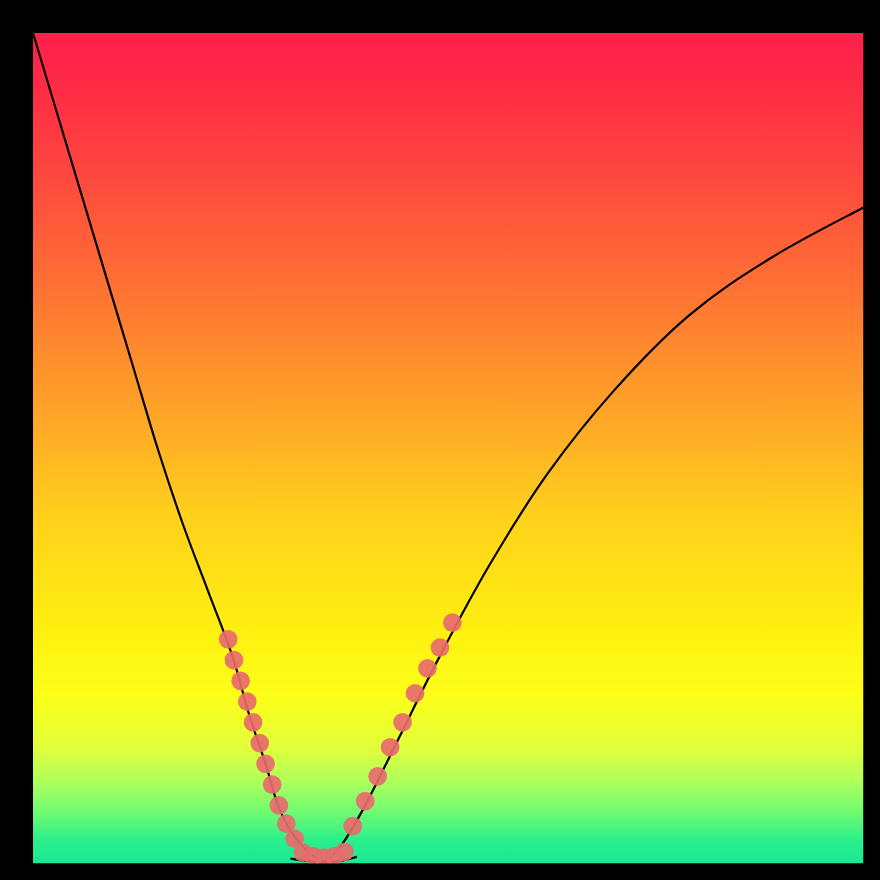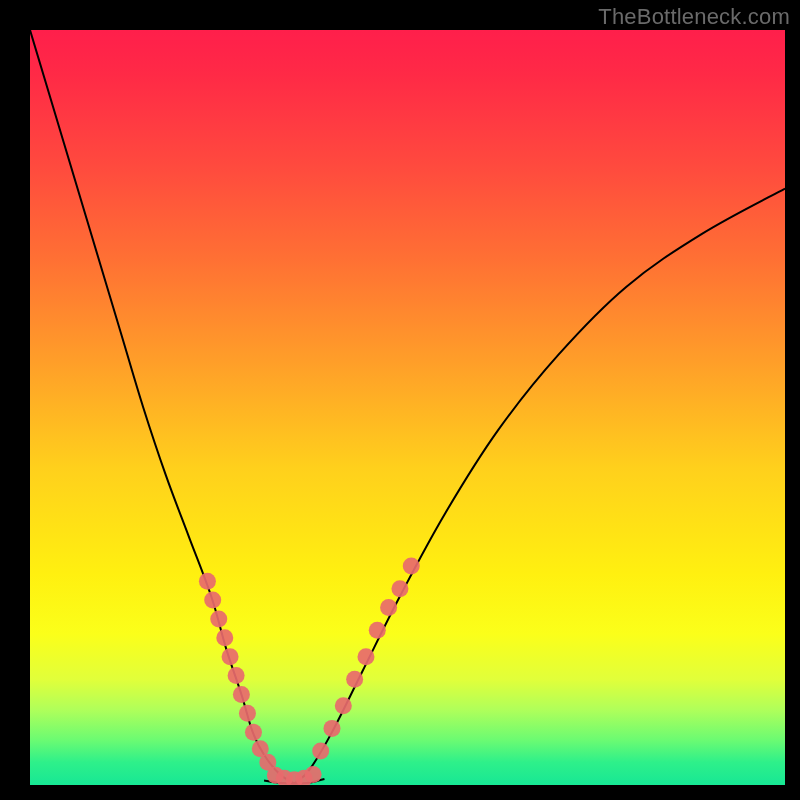--- a/index.html
+++ b/index.html
@@ -57,21 +57,20 @@
   }
   svg.curves {
     position: absolute;
     inset: 0;
   }
 </style>
 </head>
 <body>
 
 <div class="frame">
-  <div class="watermark">TheBottleneck.com</div>
   <div class="plot-area">
     <div class="gradient-bg"></div>
     <svg class="curves" viewBox="0 0 755 755" preserveAspectRatio="none">
       <g id="svg-content">
           <path d="M 0 0 C 4.077 13.59, 14.495999999999999 48.32, 22.65 75.5 C 30.804 102.68, 37.146 123.82, 45.3 151 C 53.45399999999999 178.18, 59.79600000000001 199.32, 67.95 226.5 C 76.104 253.68, 82.446 274.82, 90.6 302 C 98.75399999999999 329.18, 105.096 351.679, 113.25 377.5 C 121.404 403.321, 127.74600000000001 422.34700000000004, 135.9 445.45000000000005 C 144.054 468.55300000000005, 150.396 484.10600000000005, 158.54999999999998 505.85 C 166.70399999999998 527.594, 174.40499999999997 545.865, 181.2 566.25 C 187.995 586.635, 190.864 601.433, 196.3 619.1 C 201.73600000000002 636.767, 206.64350000000005 649.451, 211.40000000000003 664.4 C 216.15650000000002 679.3489999999999, 218.648 691.278, 222.725 702.15 C 226.802 713.0219999999999, 229.29350000000002 717.3254999999999, 234.05 724.8 C 238.8065 732.2745, 243.714 738.5107999999999, 249.15 743.675 C 254.586 748.8392, 261.532 751.7233, 264.25 753.49" fill="none" stroke="#000000" stroke-width="2"></path>
           <path d="M 264.25 753.49 C 266.968 751.0438, 272.555 749.1412, 279.35 739.9 C 286.14500000000004 730.6587999999999, 292.487 719.817, 302 702.15 C 311.513 684.483, 319.969 666.212, 332.2 641.75 C 344.431 617.288, 355.001 594.789, 369.95 566.25 C 384.899 537.711, 397.583 513.098, 415.25000000000006 483.2 C 432.9170000000001 453.302, 447.71500000000003 428.689, 468.1 400.15000000000003 C 488.485 371.61100000000005, 505.397 350.47100000000006, 528.5 324.65000000000003 C 551.603 298.829, 570.629 278.44399999999996, 596.45 256.7 C 622.2710000000001 234.956, 643.4110000000001 221.51700000000002, 671.95 203.85000000000002 C 700.489 186.18300000000002, 740.051 166.70399999999998, 755 158.54999999999995" fill="none" stroke="#000000" stroke-width="2"></path>
           <path d="M 234.05 750.47 C 236.768 750.8777, 243.714 752.1914, 249.15 752.735 C 254.586 753.2786, 258.814 753.49, 264.25 753.49 C 269.686 753.49, 273.91400000000004 753.5504, 279.35 752.735 C 284.786 751.9196000000001, 291.73199999999997 749.6395, 294.45 748.96" fill="none" stroke="#000000" stroke-width="2"></path>
           <circle cx="177.42499999999998" cy="551.15" r="8.5" fill="#e86a6d" fill-opacity="0.92"></circle>
           <circle cx="182.71" cy="570.025" r="8.5" fill="#e86a6d" fill-opacity="0.92"></circle>
           <circle cx="188.75" cy="588.9" r="8.5" fill="#e86a6d" fill-opacity="0.92"></circle>

